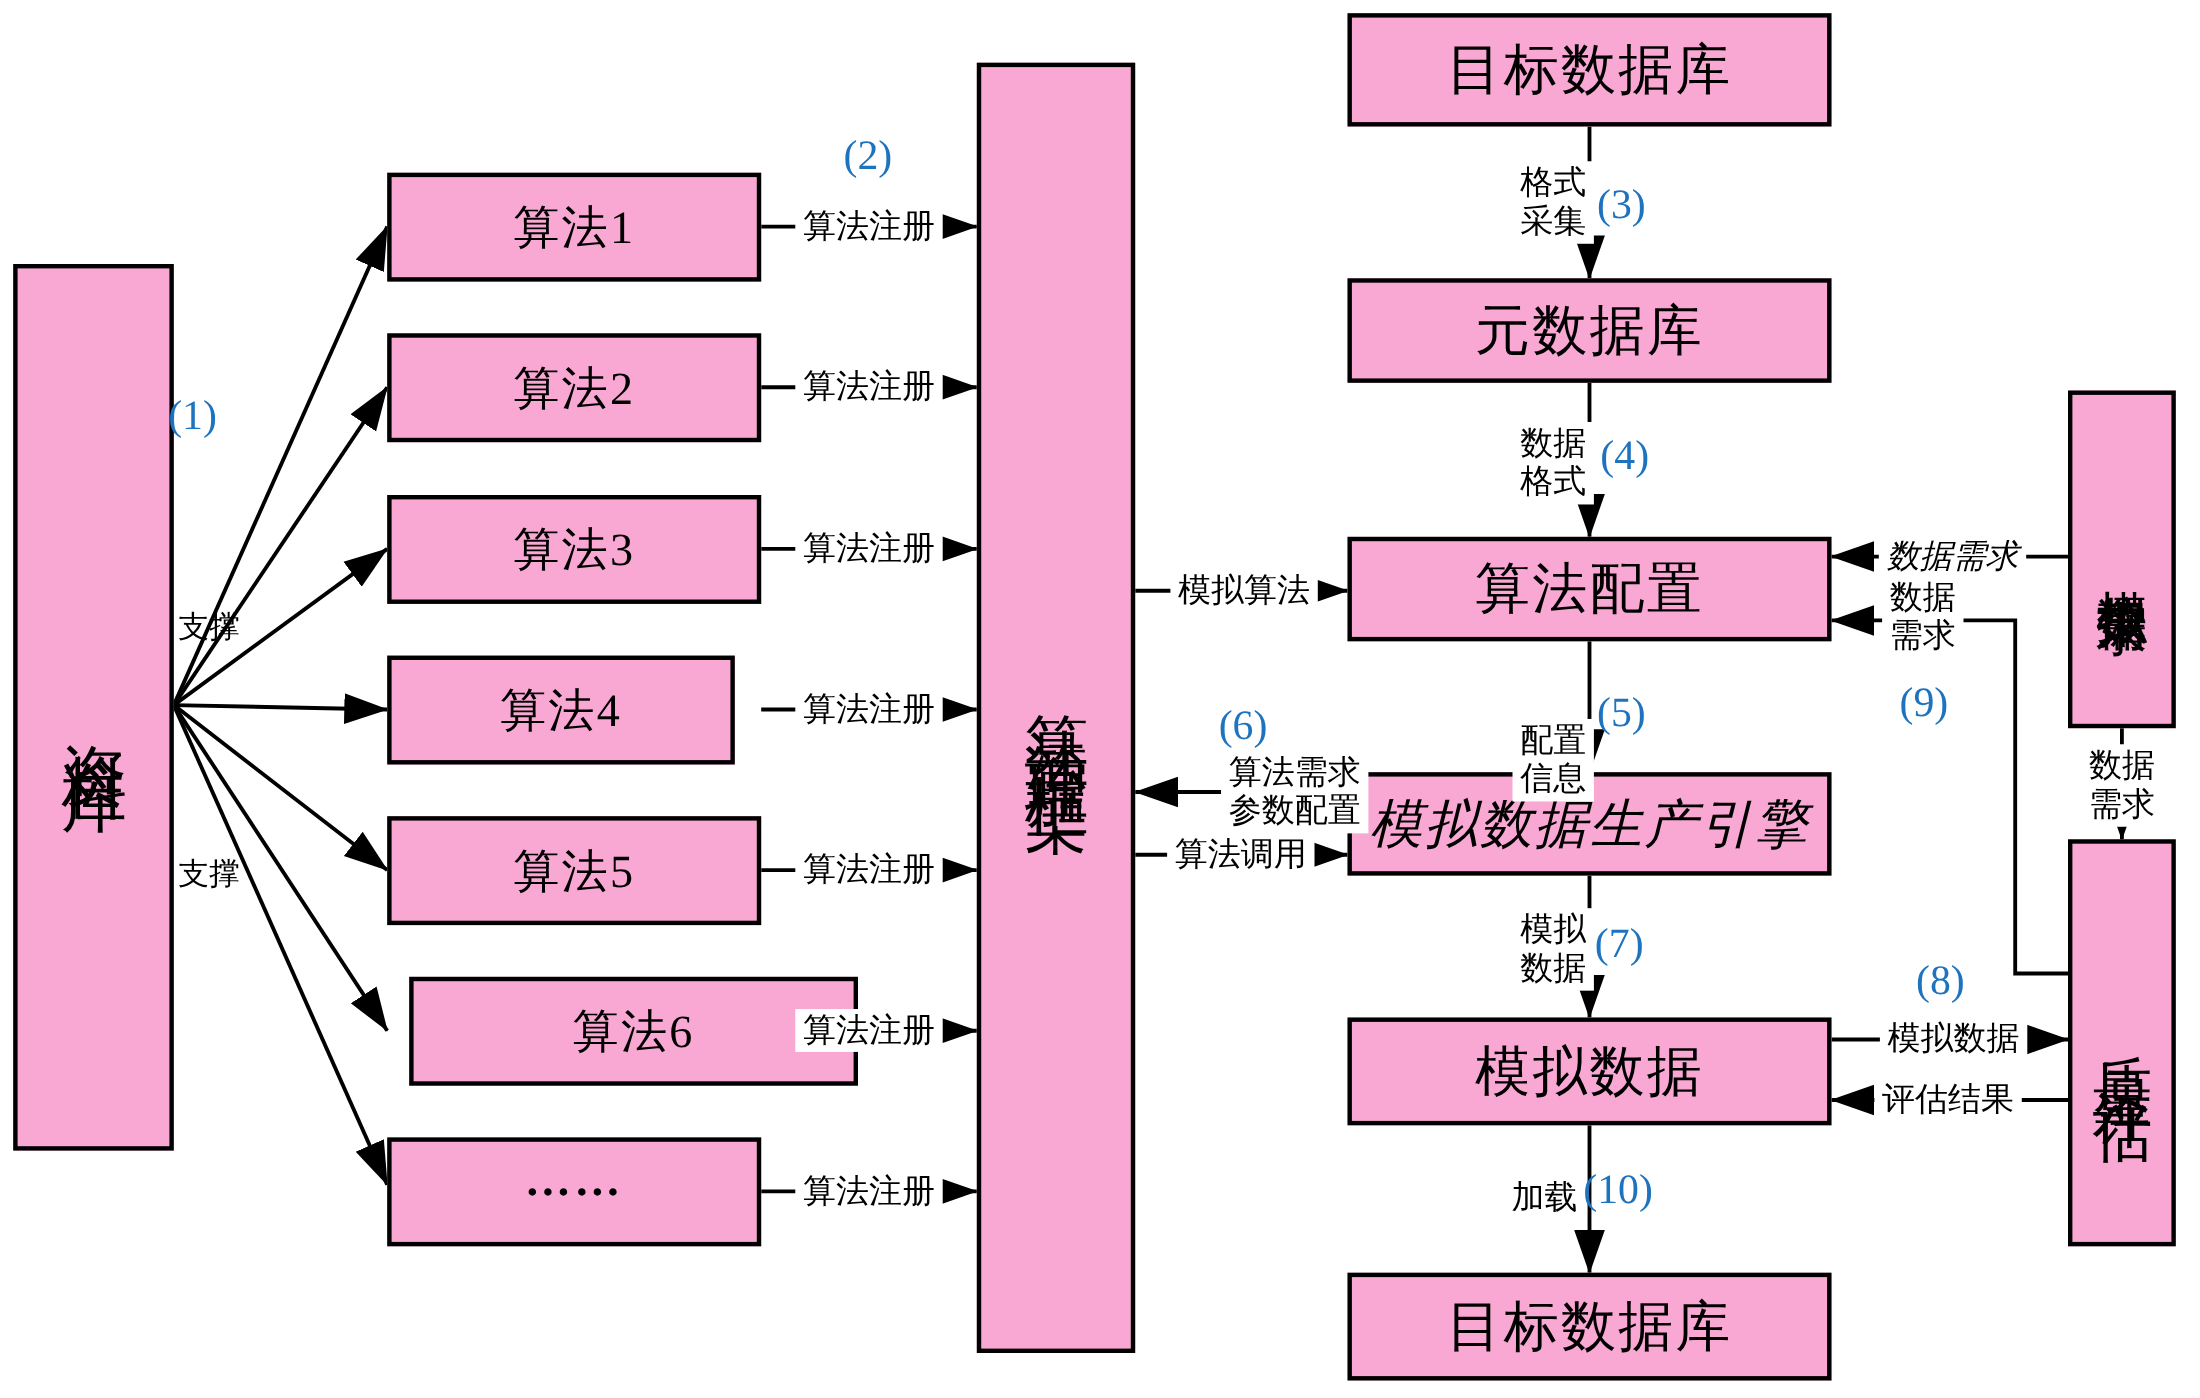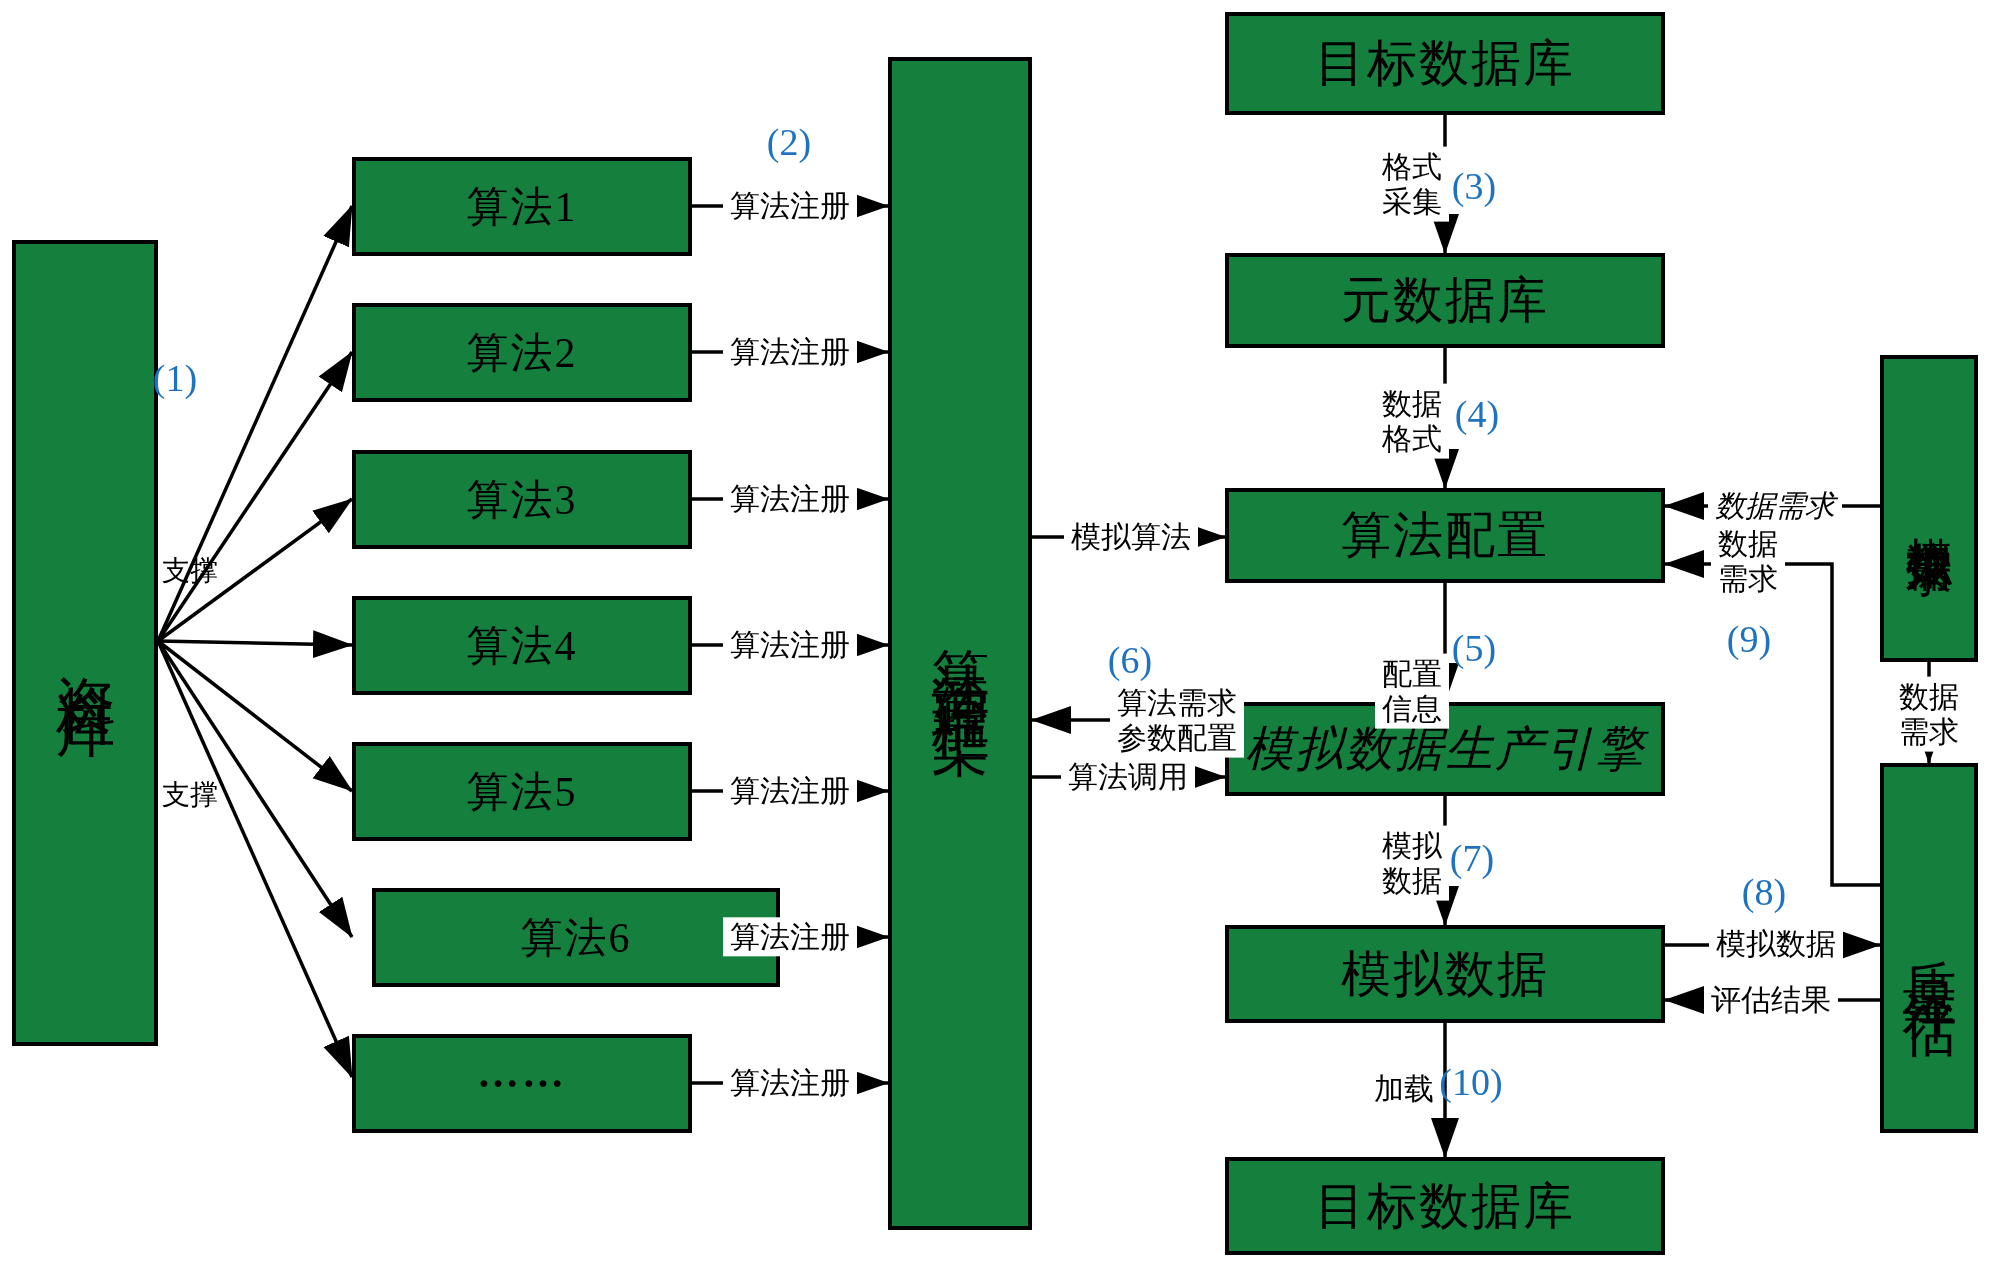--- a/index.html
+++ b/index.html
@@ -8,21 +8,21 @@
     width:2000px;height:1271px;
     background:#ffffff;
     font-family:"Liberation Serif", serif;
     color:#000;
     overflow:hidden;
   }
   #wires{position:absolute;left:0;top:0;z-index:1;}
   .box{
     position:absolute;
     box-sizing:border-box;
-    background:#15803d;
+    background:#f9a8d4;
     border:4px solid #000;
     display:flex;align-items:center;justify-content:center;
     z-index:2;
     text-align:center;
   }
   .h-text{font-size:50px;letter-spacing:2px;white-space:nowrap;}
   .alg-text{font-size:42px;letter-spacing:2px;white-space:nowrap;}
   .dots-text{font-size:42px;font-weight:bold;letter-spacing:3px;position:relative;top:-11px;}
   .v-text{
     writing-mode:vertical-rl;
@@ -117,21 +117,21 @@
 
   <div class="box" style="left:352px;top:157px;width:340px;height:99px;">
     <span class="alg-text">算法1</span>
   </div>
   <div class="box" style="left:352px;top:303px;width:340px;height:99px;">
     <span class="alg-text">算法2</span>
   </div>
   <div class="box" style="left:352px;top:450px;width:340px;height:99px;">
     <span class="alg-text">算法3</span>
   </div>
-  <div class="box" style="left:352px;top:596px;width:340px;height:99px;">
+  <div class="box" style="left:352px;top:596px;width:316px;height:99px;">
     <span class="alg-text">算法4</span>
   </div>
   <div class="box" style="left:352px;top:742px;width:340px;height:99px;">
     <span class="alg-text">算法5</span>
   </div>
   <div class="box" style="left:352px;top:888px;width:408px;height:99px;margin-left:20px;">
     <span class="alg-text">算法6</span>
   </div>
   <div class="box" style="left:352px;top:1034px;width:340px;height:99px;">
     <span class="dots-text">……</span>

